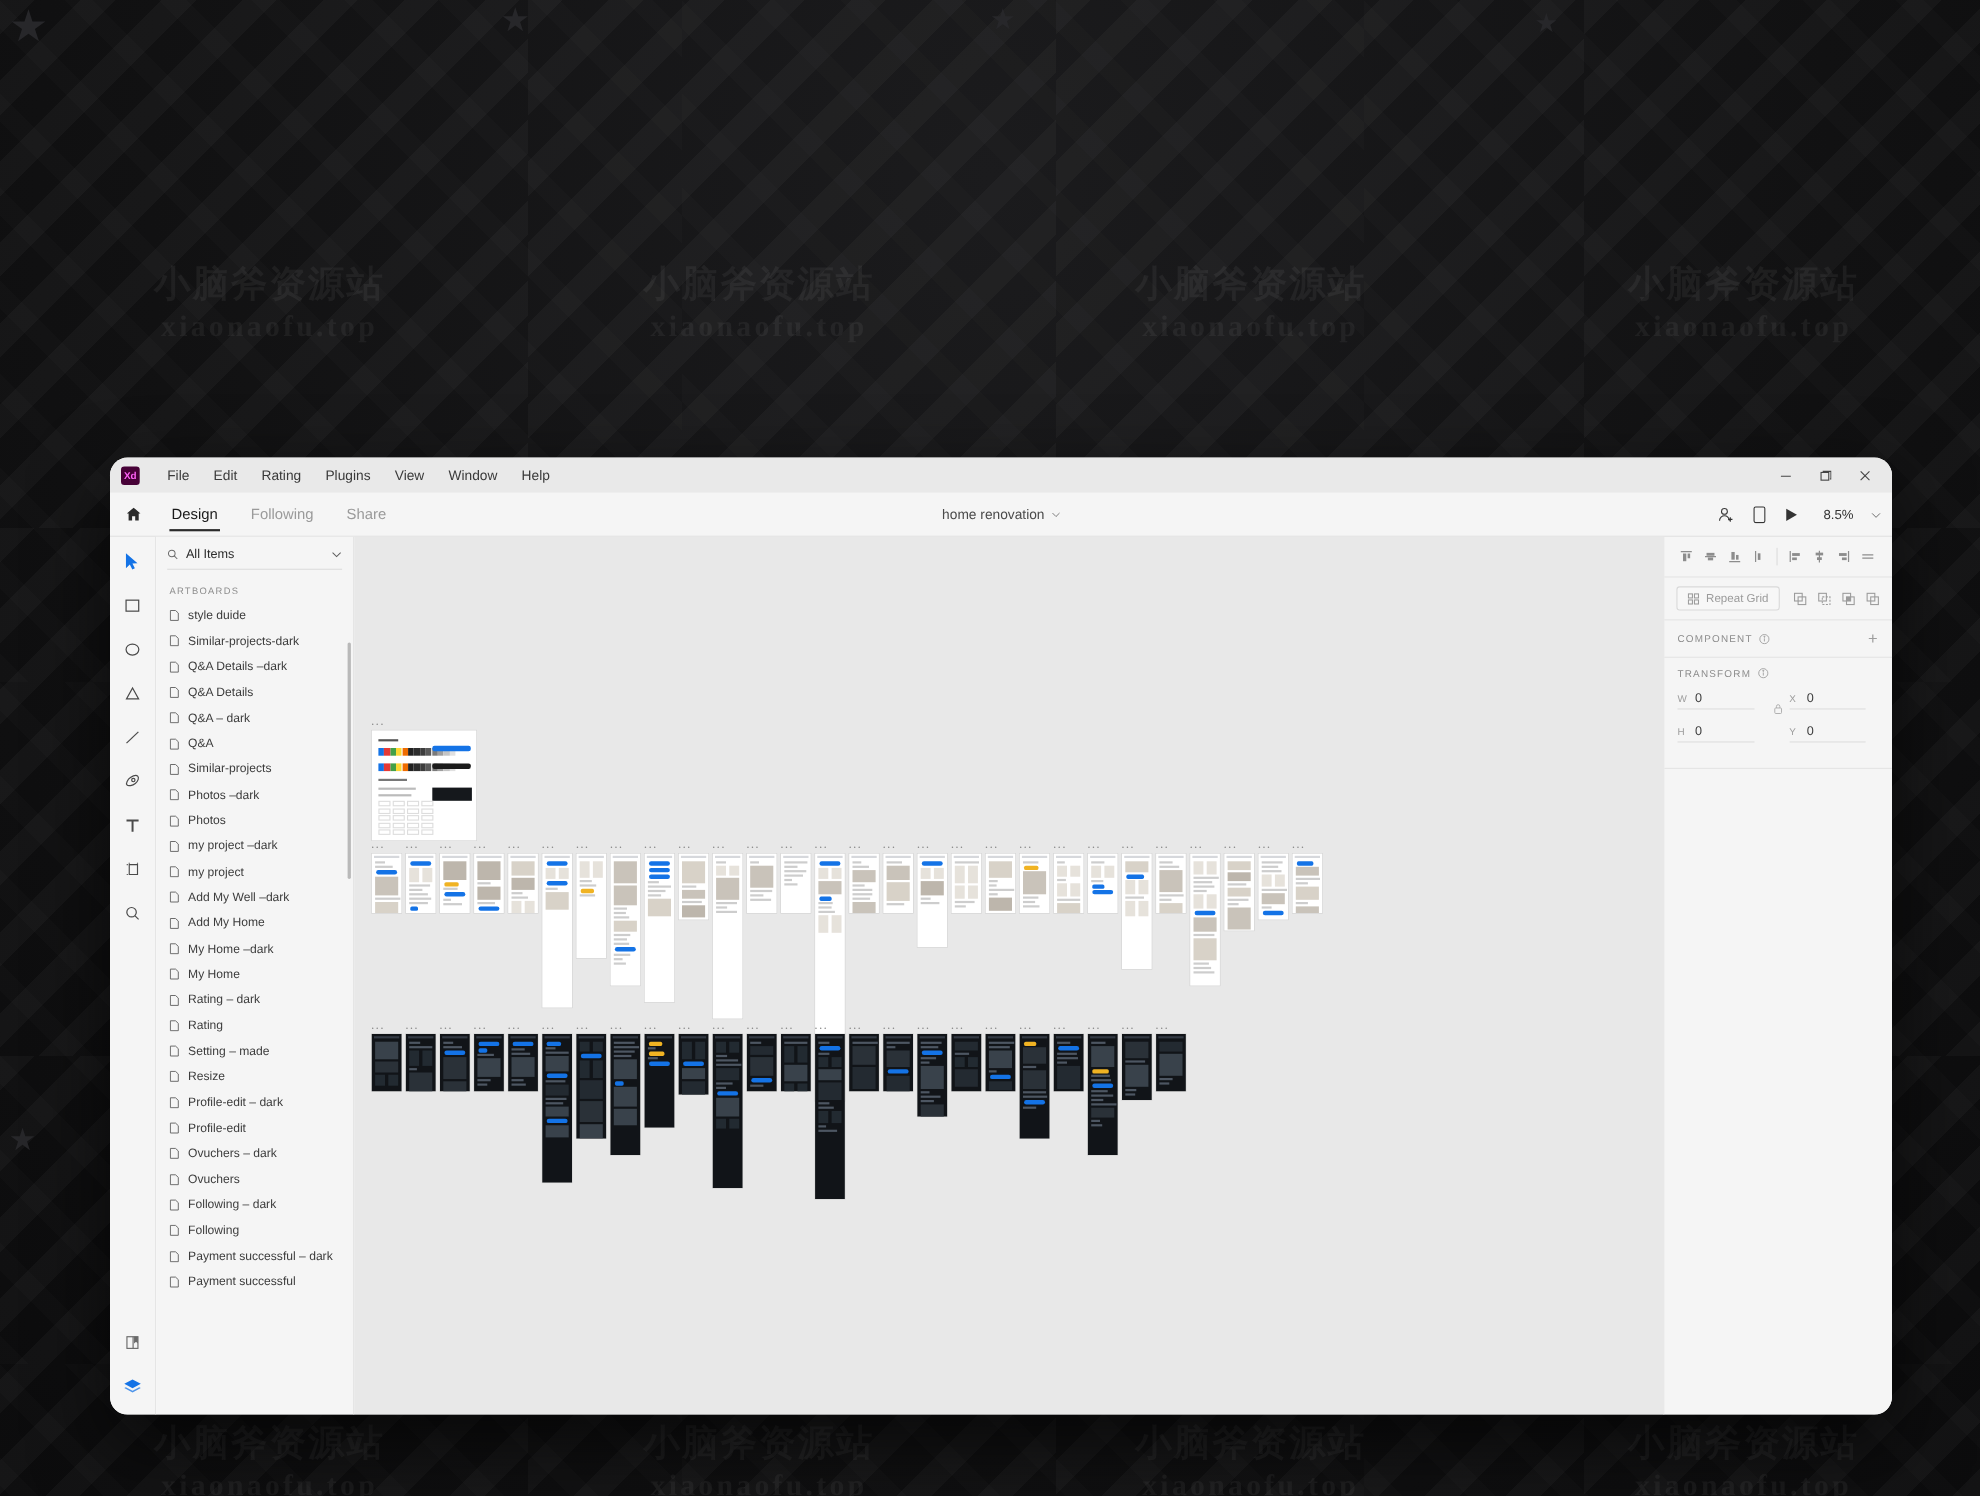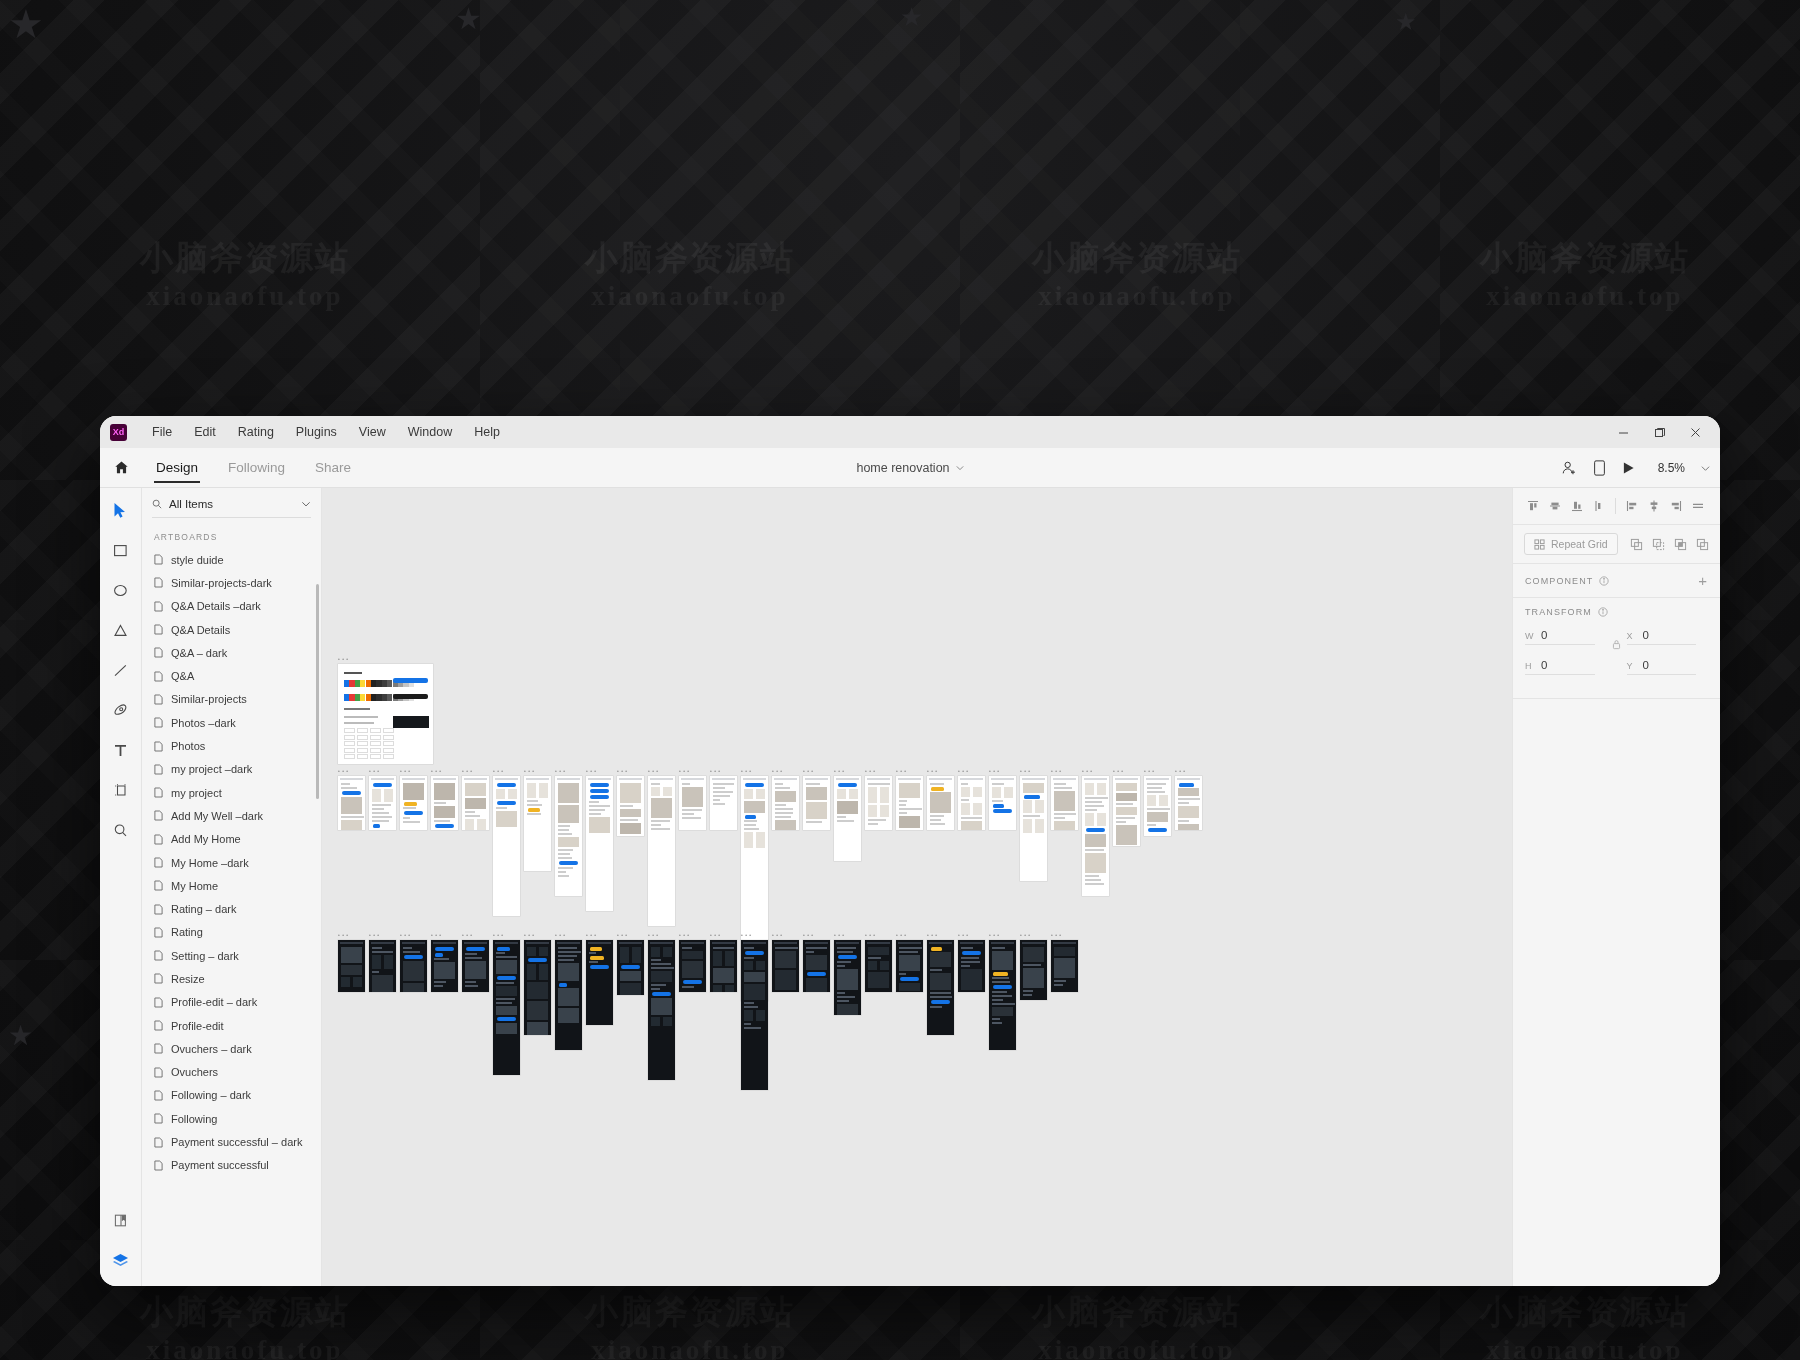--- a/index.html
+++ b/index.html
@@ -489,21 +489,21 @@
             <div class="lrow">
               <svg class="ic" viewBox="0 0 10 12" fill="none" stroke="#6a6a6a" stroke-width="1">
                 <path d="M1 1h5.2L9 3.6V11H1z"></path>
               </svg>
               <span>Rating</span>
             </div>
             <div class="lrow">
               <svg class="ic" viewBox="0 0 10 12" fill="none" stroke="#6a6a6a" stroke-width="1">
                 <path d="M1 1h5.2L9 3.6V11H1z"></path>
               </svg>
-              <span>Setting – dark</span>
+              <span>Setting – made</span>
             </div>
             <div class="lrow">
               <svg class="ic" viewBox="0 0 10 12" fill="none" stroke="#6a6a6a" stroke-width="1">
                 <path d="M1 1h5.2L9 3.6V11H1z"></path>
               </svg>
               <span>Resize</span>
             </div>
             <div class="lrow">
               <svg class="ic" viewBox="0 0 10 12" fill="none" stroke="#6a6a6a" stroke-width="1">
                 <path d="M1 1h5.2L9 3.6V11H1z"></path>

